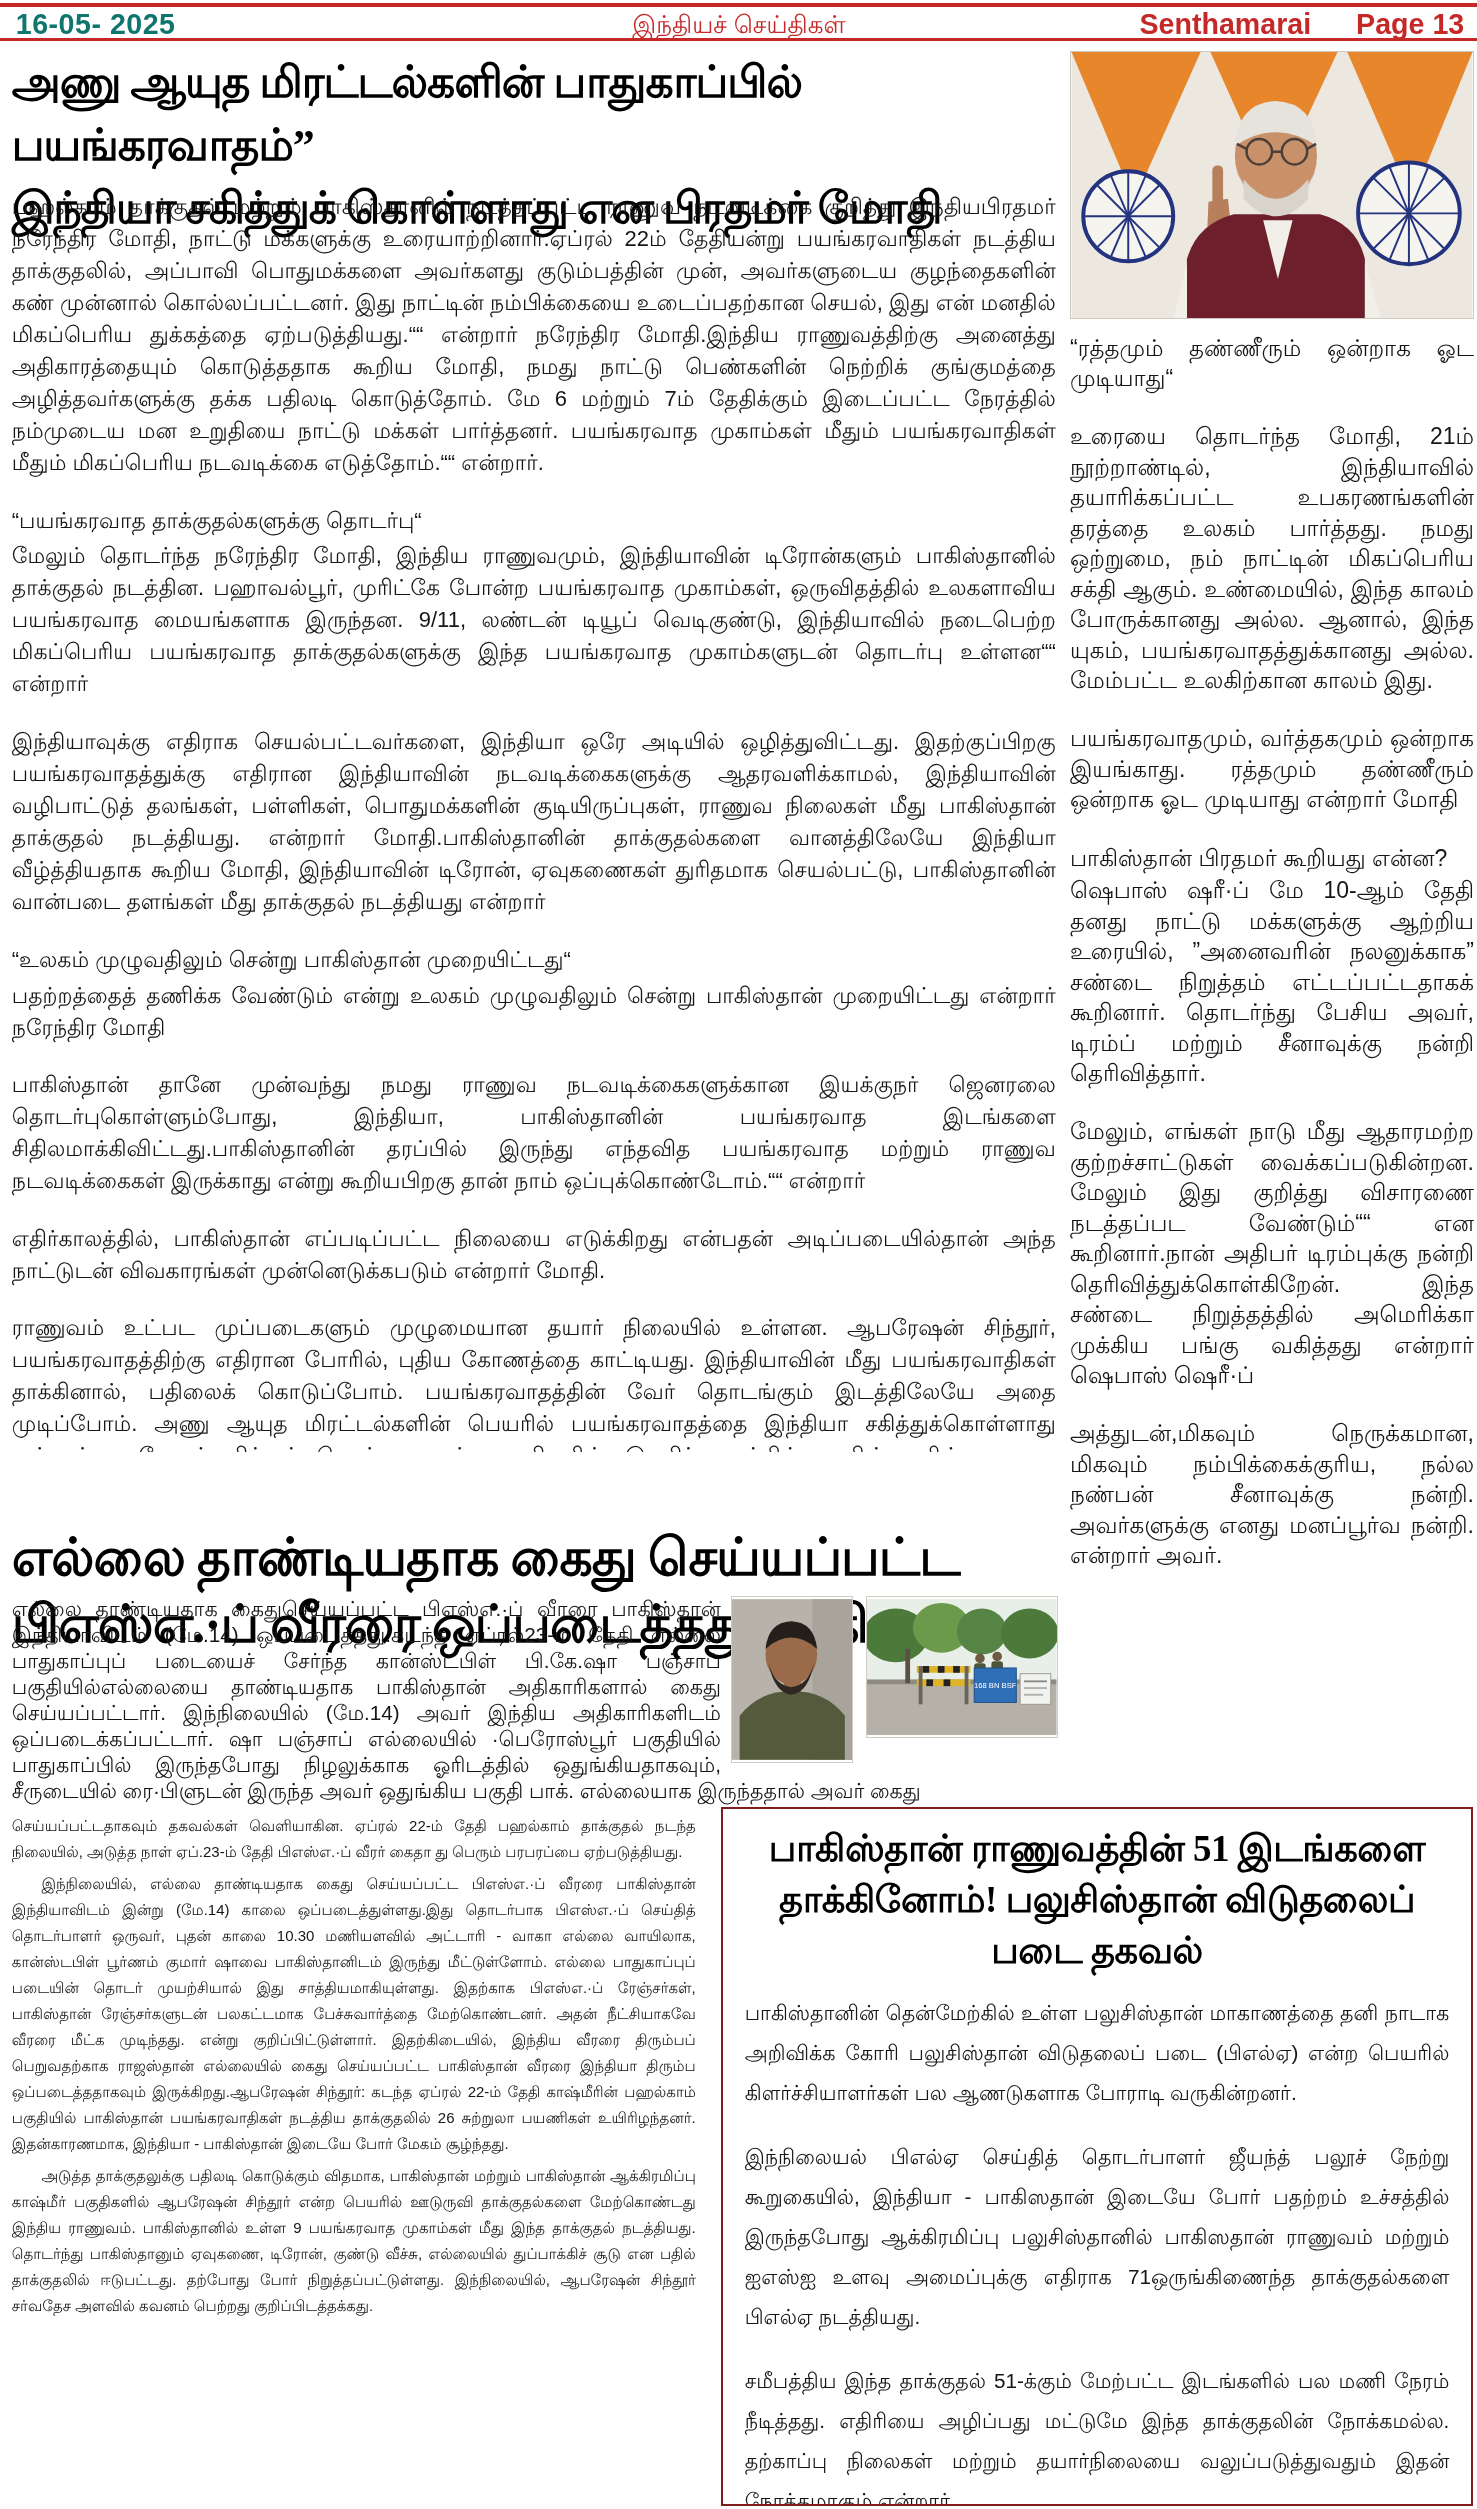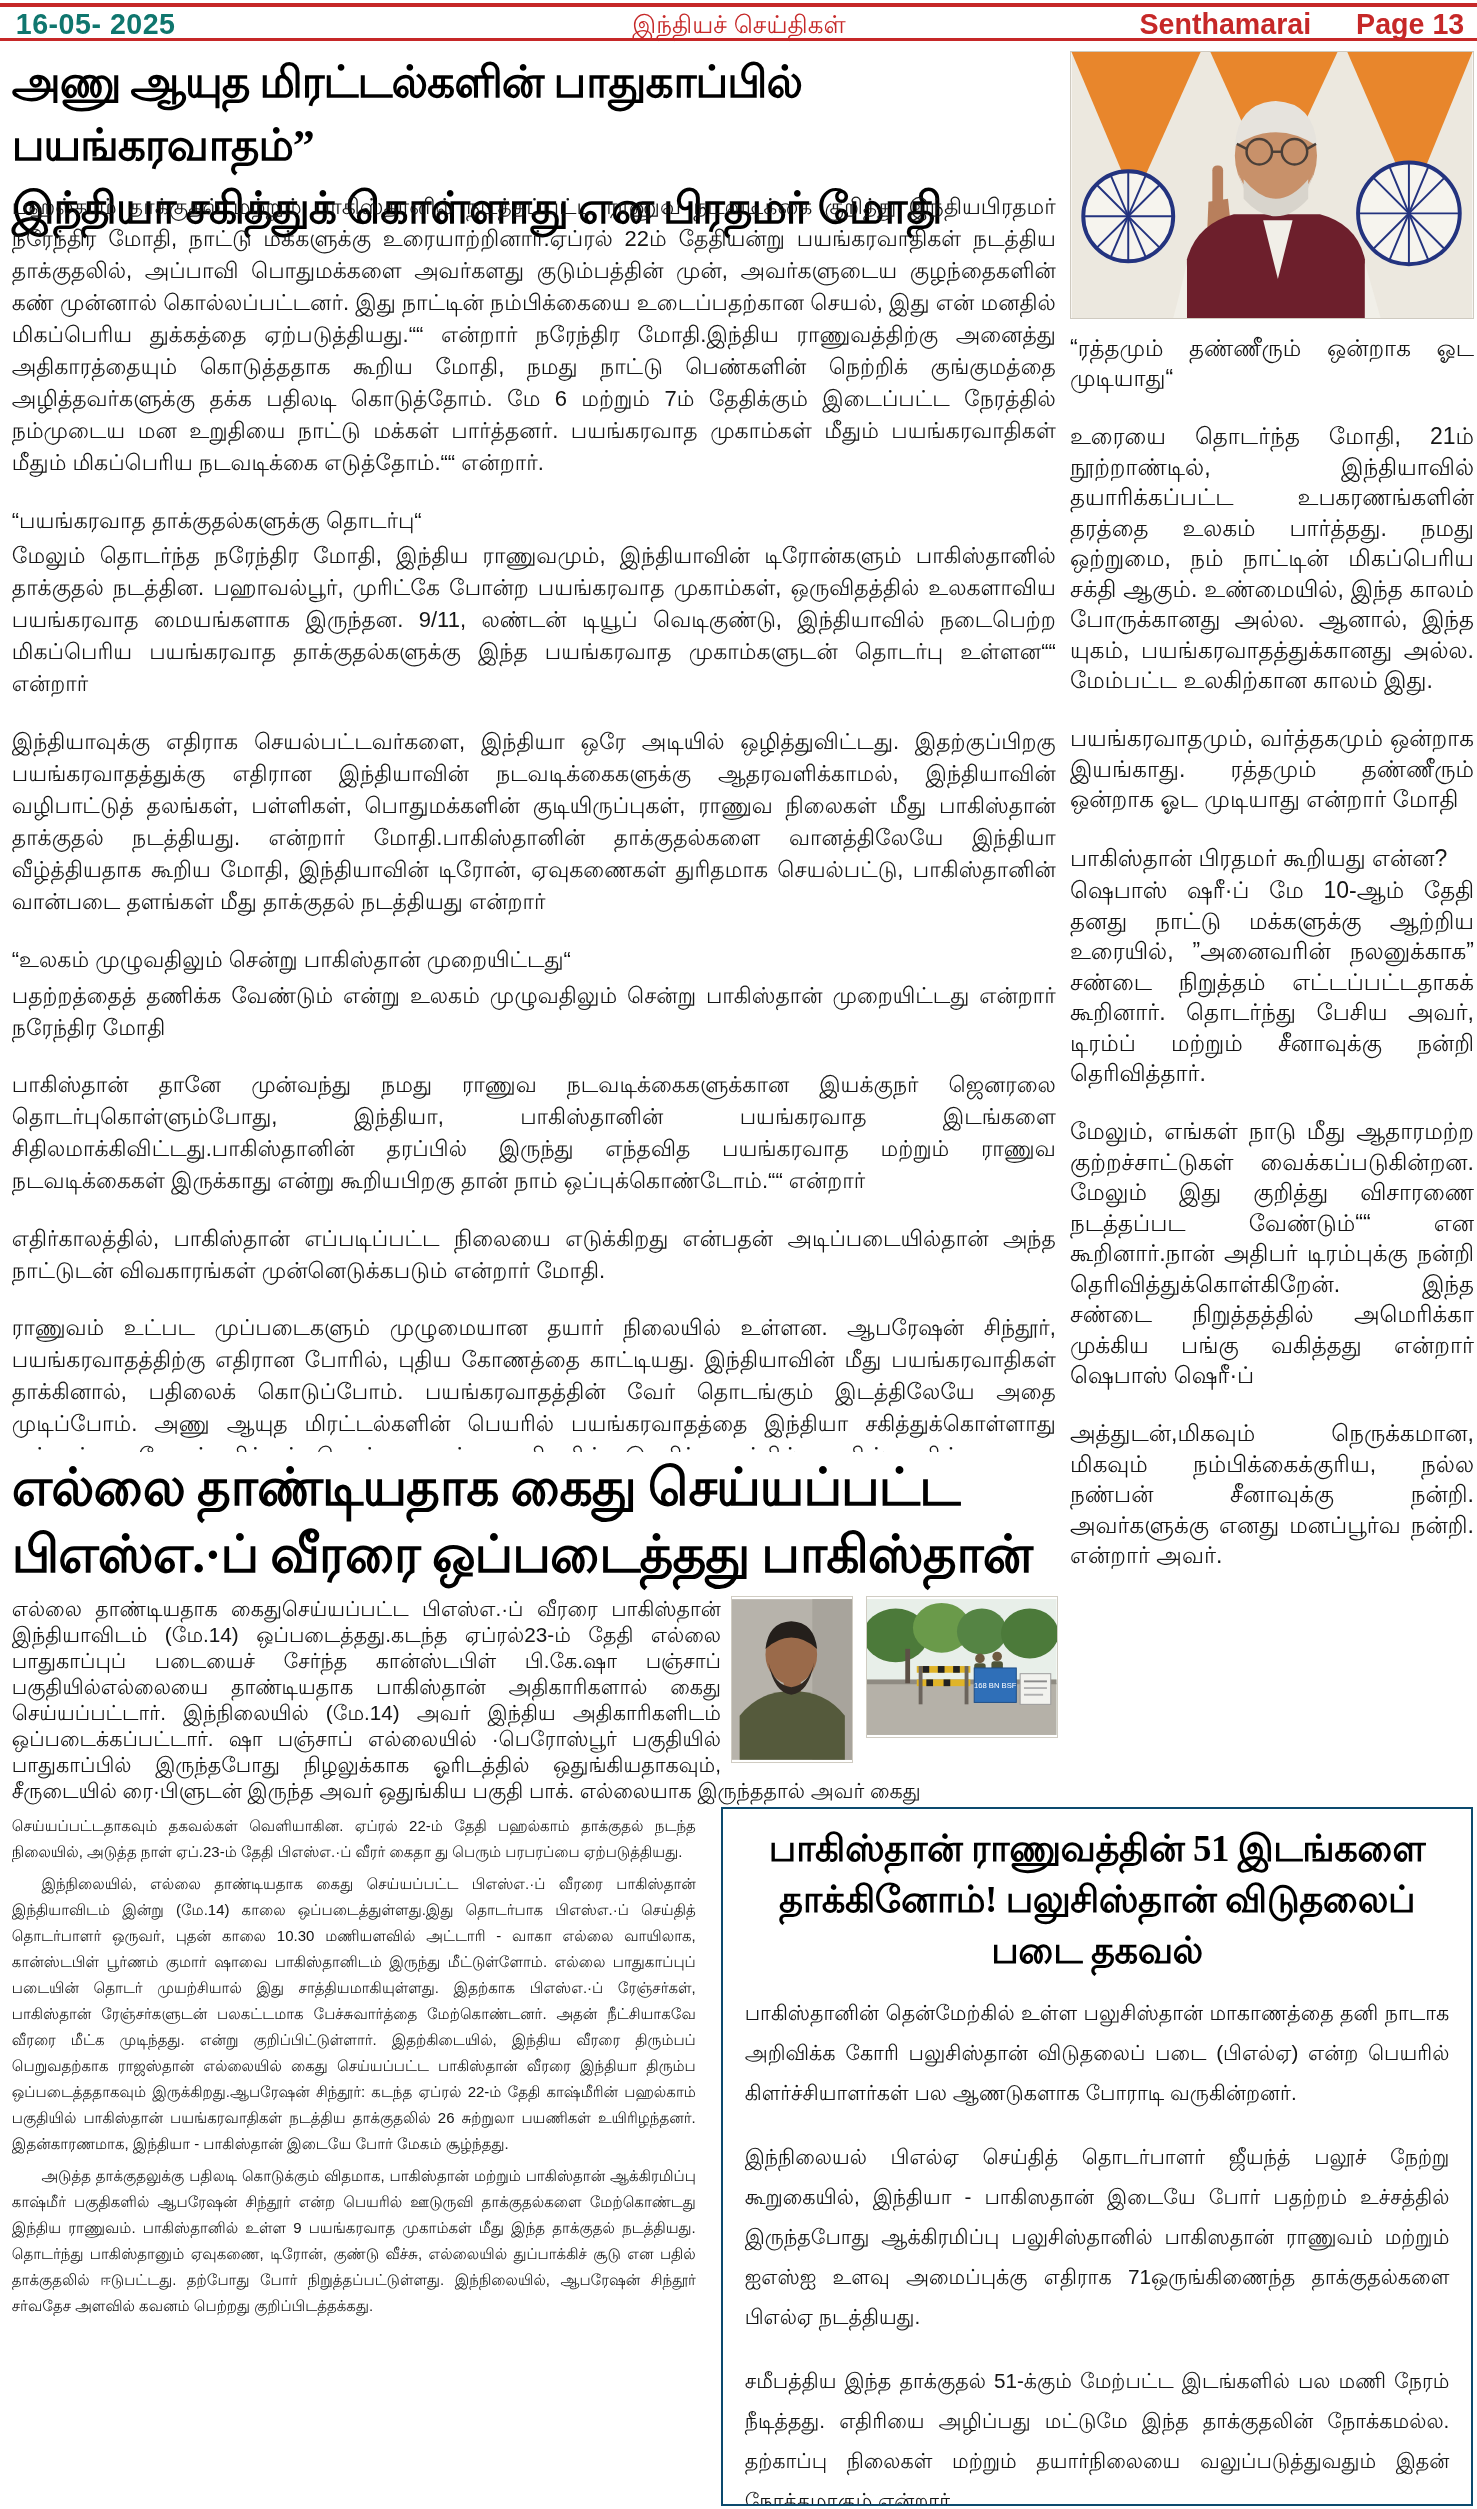--- a/index.html
+++ b/index.html
@@ -33,40 +33,40 @@
   .right-col{
     position:absolute;left:1070px;top:51px;width:404px;height:1748px;overflow:hidden;
     font-size:23px;line-height:30.5px;text-align:justify;color:#161616;
   }
   .right-col p{margin:0 0 27.6px 0;}
   .right-col .photo{width:404px;height:268px;display:block;border:1px solid #cfcac0;box-sizing:border-box;}
   .right-col .caption-quote{margin-top:13.8px;margin-bottom:27.6px;}
   .rq-head{margin-bottom:2px !important;}
   
   .a2-headline{
-    position:absolute;left:11.8px;top:1454px;width:1046px;
+    position:absolute;left:11.8px;top:1524px;width:1046px;
     font-family:"Liberation Serif","DejaVu Serif",serif;
     font-weight:bold;font-size:52px;line-height:67px;color:#000;letter-spacing:-1px;
   }
   .a2-body{
     position:absolute;left:11.8px;top:1596px;width:1046px;height:209px;overflow:hidden;
     font-size:20.7px;line-height:26px;text-align:justify;color:#161616;
   }
   .a2-photos{float:right;width:327px;margin:0 0 7.9px 9.9px;display:flex;gap:13px;align-items:flex-start;}
   .a2-photos svg{display:block;border:1px solid #d0ccc2;}
   .a2-cont{
     position:absolute;left:11.8px;top:1813px;width:684px;height:693px;overflow:hidden;
     font-size:15px;line-height:26px;text-align:justify;color:#161616;
   }
   .a2-cont p{margin:0 0 5.9px 0;}
   .a2-cont p.indent{text-indent:29.6px;}
   
   .news-box{
     position:absolute;left:721px;top:1807px;width:752px;height:699px;box-sizing:border-box;
-    border:2px solid #0c4a6e;background:#fff;padding:9.9px 21.7px;overflow:hidden;
+    border:2px solid #7f1d1d;background:#fff;padding:9.9px 21.7px;overflow:hidden;
   }
   .box-headline{
     font-family:"Liberation Serif","DejaVu Serif",serif;
     font-weight:bold;font-size:37px;line-height:51px;color:#000;text-align:center;
     margin:3.9px 0 17.7px 0;letter-spacing:-0.5px;
   }
   .news-box .body p{
     font-size:20.7px;line-height:40px;text-align:justify;color:#161616;margin:0 0 23.6px 0;
   }
 </style>

